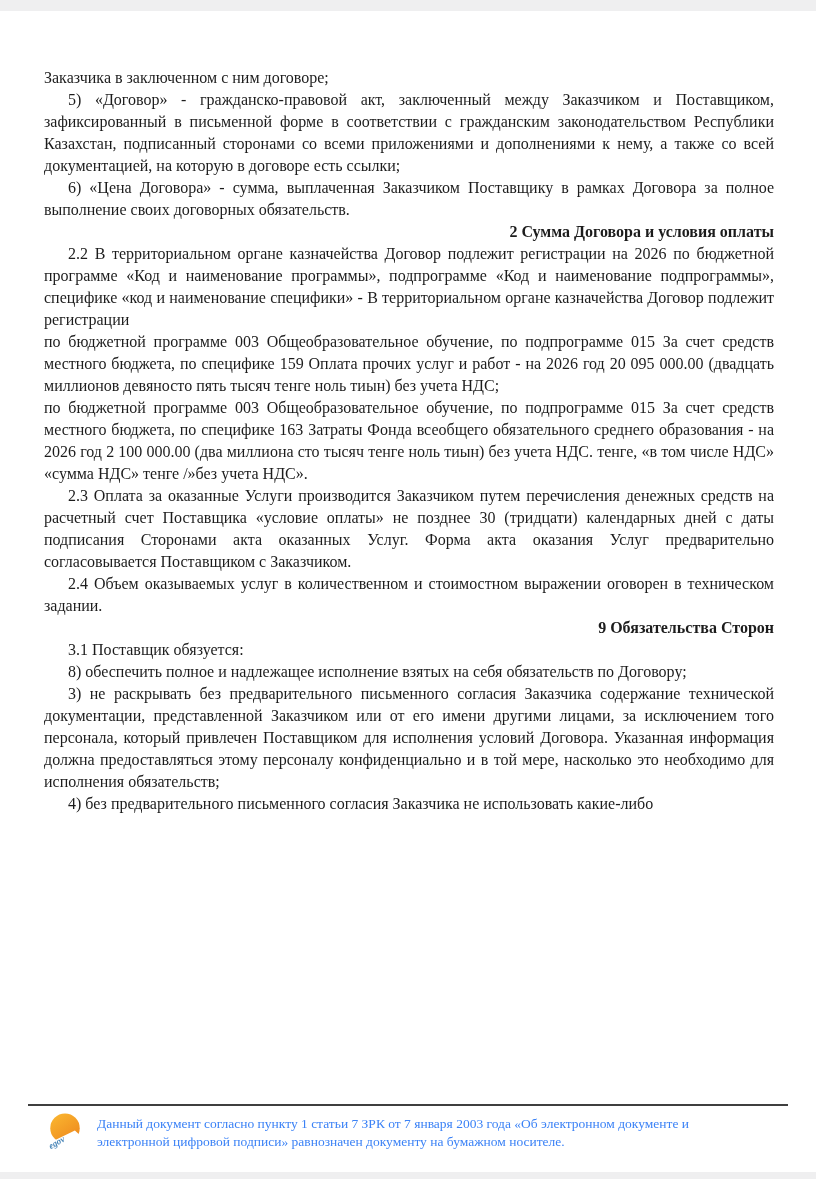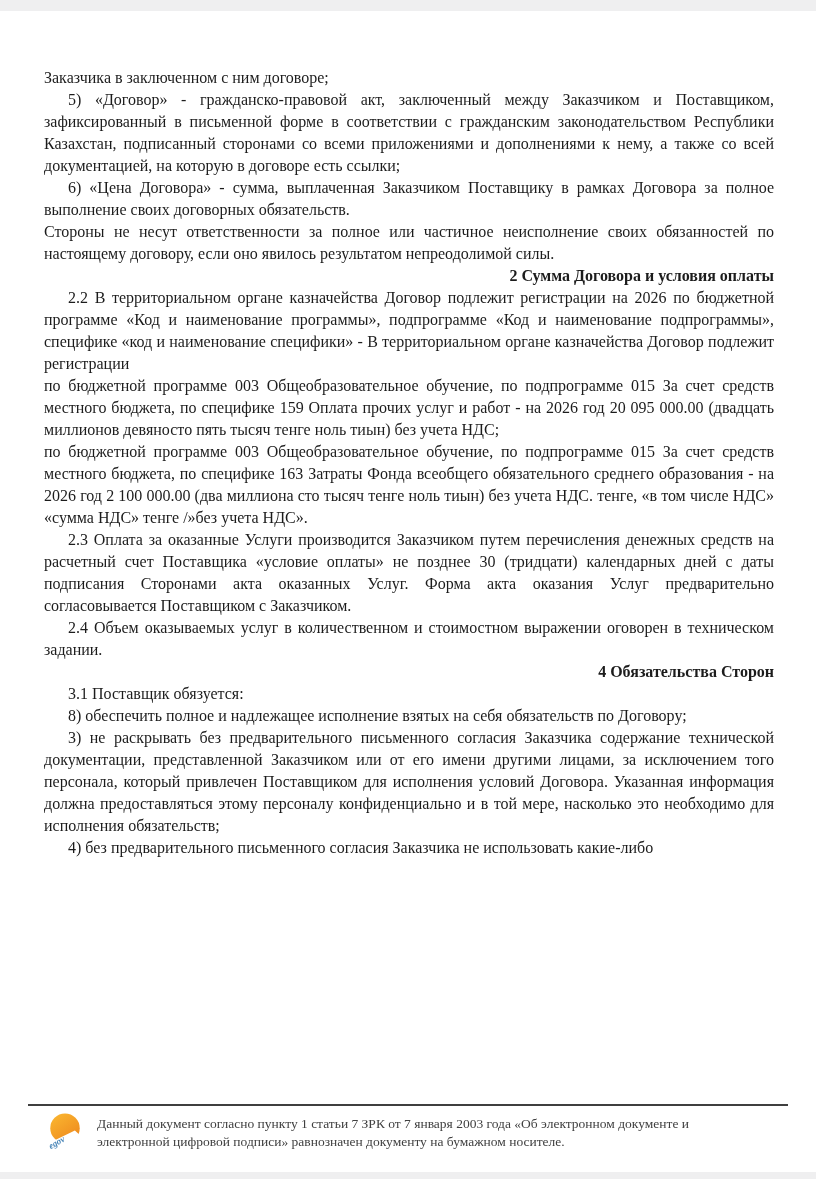--- a/index.html
+++ b/index.html
@@ -49,43 +49,42 @@
   .footer-body {
     display: flex;
     align-items: flex-start;
     padding: 6px 50px 0 46px;
     gap: 13px;
   }
   .egov-icon { flex: 0 0 38px; width: 38px; height: 38px; }
   .footer-text {
     font-size: 13.5px;
     line-height: 18px;
-    color: #404040;
+    color: #3b82f6;
     padding-top: 3px;
     text-align: left;
     max-width: 640px;
   }
 </style>
 </head>
 <body>
 
 <div class="page">
   <div class="content">
 
   <p class=""><span>Заказчика в заключенном с ним договоре;</span></p>
       <p class="indent spaced"><span>5) «Договор» - гражданско-правовой акт, заключенный между Заказчиком и Поставщиком, зафиксированный в письменной форме в соответствии с гражданским законодательством Республики Казахстан, подписанный сторонами со всеми приложениями и дополнениями к нему, а также со всей документацией, на которую в договоре есть ссылки;</span></p>
       <p class="indent spaced"><span>6) «Цена Договора» - сумма, выплаченная Заказчиком Поставщику в рамках Договора за полное выполнение своих договорных обязательств.</span></p>
-      <p class=""><span>Стороны не несут ответственности за полное или частичное неисполнение своих обязанностей по настоящему договору, если оно явилось результатом непреодолимой силы.</span></p>
       <h2 class="heading"><span>2 Сумма Договора и условия оплаты</span></h2>
       <p class="indent spaced"><span>2.2 В территориальном органе казначейства Договор подлежит регистрации на 2026 по бюджетной программе «Код и наименование программы», подпрограмме «Код и наименование подпрограммы», специфике «код и наименование специфики» - В территориальном органе казначейства Договор подлежит регистрации</span></p>
       <p class=""><span>по бюджетной программе </span><span class="b">003</span><span> Общеобразовательное обучение, по подпрограмме </span><span class="b">015</span><span> За счет средств местного бюджета, по специфике </span><span class="b">159</span><span> Оплата прочих услуг и работ - на 2026 год 20 095 000.00 (двадцать миллионов девяносто пять тысяч тенге ноль тиын) без учета НДС;</span></p>
       <p class=""><span>по бюджетной программе </span><span class="b">003</span><span> Общеобразовательное обучение, по подпрограмме </span><span class="b">015</span><span> За счет средств местного бюджета, по специфике </span><span class="b">163</span><span> Затраты Фонда всеобщего обязательного среднего образования - на 2026 год 2 100 000.00 (два миллиона сто тысяч тенге ноль тиын) без учета НДС. тенге, «в том числе НДС» «сумма НДС» тенге /»без учета НДС».</span></p>
       <p class="indent spaced"><span>2.3 Оплата за оказанные Услуги производится Заказчиком путем перечисления денежных средств на расчетный счет Поставщика «условие оплаты» не позднее 30 (тридцати) календарных дней с даты подписания Сторонами акта оказанных Услуг. Форма акта оказания Услуг предварительно согласовывается Поставщиком с Заказчиком.</span></p>
       <p class="indent spaced"><span>2.4 Объем оказываемых услуг в количественном и стоимостном выражении оговорен в техническом задании.</span></p>
-      <h2 class="heading"><span>4 Обязательства Сторон</span></h2>
+      <h2 class="heading"><span>9 Обязательства Сторон</span></h2>
       <p class="indent spaced"><span>3.1 Поставщик обязуется:</span></p>
       <p class="indent spaced"><span>8) обеспечить полное и надлежащее исполнение взятых на себя обязательств по Договору;</span></p>
       <p class="indent spaced"><span>3) не раскрывать без предварительного письменного согласия Заказчика содержание технической документации, представленной Заказчиком или от его имени другими лицами, за исключением того персонала, который привлечен Поставщиком для исполнения условий Договора. Указанная информация должна предоставляться этому персоналу конфиденциально и в той мере, насколько это необходимо для исполнения обязательств;</span></p>
       <p class="indent spaced"><span>4) без предварительного письменного согласия Заказчика не использовать какие-либо</span></p>
     </div>
 
   <div class="footer">
     <div class="footer-line"></div>
     <div class="footer-body">
       <div class="egov-icon">

